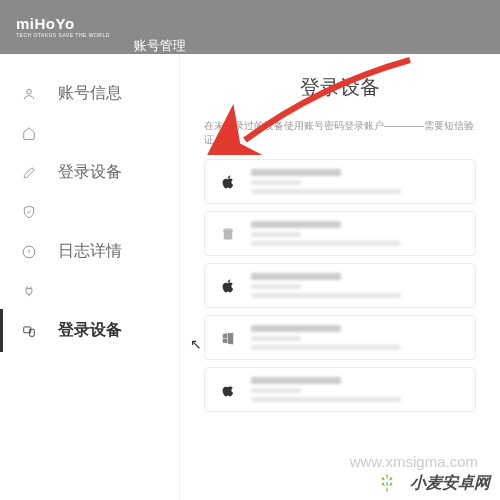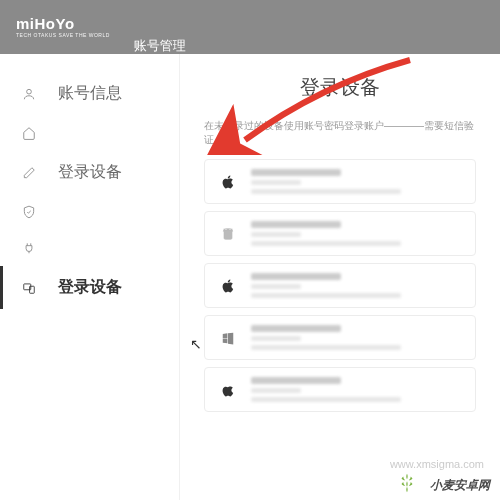--- a/index.html
+++ b/index.html
@@ -30,23 +30,23 @@
     .device-info { flex: 1; }
     .blur-line { height: 7px; border-radius: 2px; background: #e0e0e0; margin-bottom: 4px; filter: blur(1.5px); }
     .blur-line.w1 { width: 90px; background: #ccc; }
     .blur-line.w2 { width: 50px; background: #e6e6e6; height: 5px; }
     .blur-line.w3 { width: 150px; background: #e6e6e6; height: 5px; margin-bottom: 0; }
     
     .arrow { position: absolute; top: 55px; left: 200px; width: 220px; height: 100px; pointer-events: none; z-index: 10; }
     
     .cursor { position: absolute; left: 190px; top: 336px; font-size: 14px; color: #333; }
     
-    .watermark { position: absolute; right: 10px; bottom: 6px; display: flex; align-items: flex-end; gap: 12px; font-size: 12px; font-weight: 600; color: #4a4a4a; font-style: italic; }
+    .watermark { position: absolute; right: 10px; bottom: 6px; display: flex; align-items: flex-end; gap: 12px; font-size: 16px; font-weight: 600; color: #4a4a4a; font-style: italic; }
     .wm-icon { width: 22px; height: 22px; }
-    .watermark-url { position: absolute; right: 16px; bottom: 30px; color: #cbcbcb; font-size: 11px; }
+    .watermark-url { position: absolute; right: 22px; bottom: 30px; color: #cbcbcb; font-size: 15px; }
   </style>
 </head>
 <body>
 
 <div class="topbar">
   <div class="logo">
     <span>miHoYo</span>
     <span class="logo-sub">TECH OTAKUS SAVE THE WORLD</span>
   </div>
   <div class="nav-tab active">账号管理</div>
@@ -78,20 +78,29 @@
         </span>
       <span>登录设备</span>
     </div>
     <div class="side-item">
       <span class="side-icon">
           <svg viewBox="0 0 24 24">
             <path d="M12 2l8 3v6c0 5-3 9-8 11-5-2-8-6-8-11V5z"></path>
             <path d="M9 12l2 2 4-4"></path>
           </svg>
         </span>
+    </div>
+    <div class="side-item">
+      <span class="side-icon">
+          <svg viewBox="0 0 24 24">
+            <circle cx="12" cy="12" r="10"></circle>
+            <path d="M12 8v5M12 16h.01"></path>
+          </svg>
+        </span>
+      <span>日志详情</span>
     </div>
     <div class="side-item">
       <span class="side-icon">
           <svg viewBox="0 0 24 24">
             <path d="M9 4v4M15 4v4M7 8h10v5a5 5 0 01-10 0zM12 18v3"></path>
           </svg>
         </span>
     </div>
     <div class="side-item active">
       <span class="side-icon">

